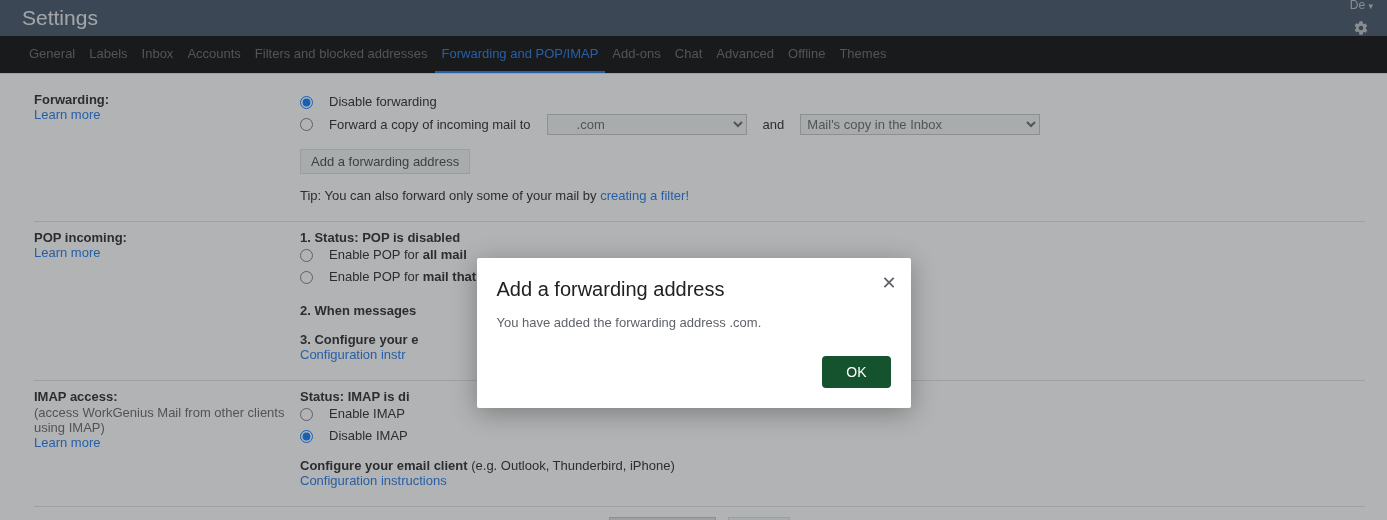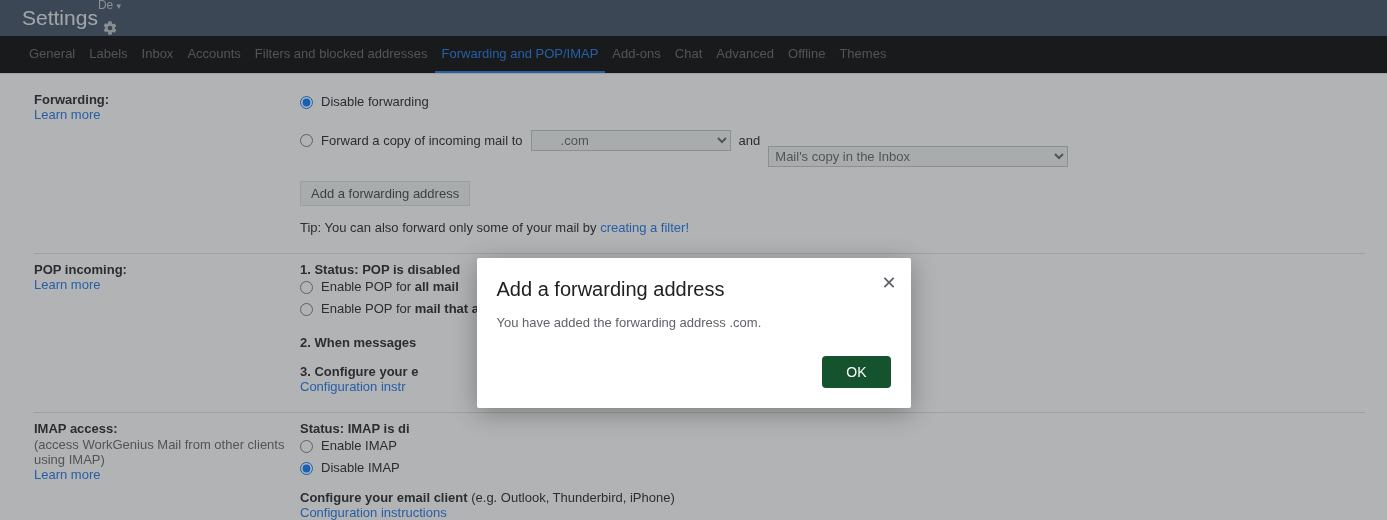--- a/index.html
+++ b/index.html
@@ -1,38 +1,38 @@
 <!DOCTYPE html>
 <html><head>
   <meta charset="utf-8">
   <style>
     * { margin: 0; padding: 0; box-sizing: border-box; }
     body { font-family: Arial, sans-serif; font-size: 13px; color: #202124; background: #fff; width: 1387px; height: 520px; overflow: hidden; position: relative; }
-    .header { background: #3c4b63; height: 36px; display: flex; align-items: center; justify-content: flex-start; padding: 0 14px 0 22px; }
+    .header { background: #3c4b63; height: 36px; display: flex; align-items: center; justify-content: space-between; padding: 0 14px 0 22px; }
     .header-title { color: #e8eaed; font-size: 21px; font-weight: 400; }
     .header-right { display: flex; align-items: center; gap: 8px; color: #bdc1c6; font-size: 12px; flex-direction: column; }
     .gear-icon svg { width: 16px; height: 16px; fill: #bdc1c6; }
     .caret { font-size: 9px; }
     .tabs { background: #000000; border-bottom: 1px solid #e0e0e0; padding: 0 22px; display: flex; gap: 0; }
     .tab { padding: 10px 7px; font-size: 13px; color: #5f6368; cursor: pointer; border-bottom: 2px solid transparent; margin-right: 0; }
     .tab.active { color: #1a73e8; border-bottom: 2px solid #1a73e8; font-weight: 500; }
     .content { padding: 10px 22px 0 34px; }
     .section { display: flex; padding: 8px 0 18px 0; }
     .section.border-b { border-bottom: 1px solid #e0e0e0; }
     .section-left { width: 266px; flex-shrink: 0; }
     .section-title { font-weight: 700; font-size: 13px; color: #202124; }
     .section-sub { font-size: 13px; color: #5f6368; margin-top: 1px; }
     .learn-more { color: #1a73e8; font-size: 13px; cursor: pointer; }
     .section-right { flex: 1; }
-    .radio-row { display: flex; align-items: center; gap: 4px; margin-bottom: 2px; line-height: 20px; }
+    .radio-row { display: flex; align-items: center; gap: 12px; margin-bottom: 2px; line-height: 20px; }
     .radio-row input[type="radio"] { margin: 0 4px 0 0; }
     .radio-row label { font-size: 13px; }
     .inline-select { margin: 0 4px; font-size: 13px; border: 1px solid #c4c4c4; background: #f1f3f4; padding: 1px 2px; height: 21px; color: #5f6368; }
     .sel-email { width: 200px; padding-left: 25px; }
-    .sel-action { width: 300px; margin-top: 32px; }
+    .sel-action { width: 240px; }
     .btn-gray { background: #f1f3f4; border: 1px solid #dadce0; padding: 4px 10px; font-size: 13px; cursor: pointer; margin-top: 12px; color: #3c4043; }
     .tip { margin-top: 14px; font-size: 13px; }
     .link { color: #1a73e8; cursor: pointer; }
     .mt12 { margin-top: 12px; }
     .bold { font-weight: 700; }
     .spacer-row { height: 14px; }
     .actions-row { text-align: center; padding: 10px 0; }
     .btn-save { background: #e0e0e0; color: #5f6368; border: 1px solid #c4c4c4; padding: 4px 10px; font-size: 13px; margin-right: 8px; }
     .btn-cancel { background: #f1f3f4; border: 1px solid #dadce0; padding: 4px 10px; font-size: 13px; }
     

